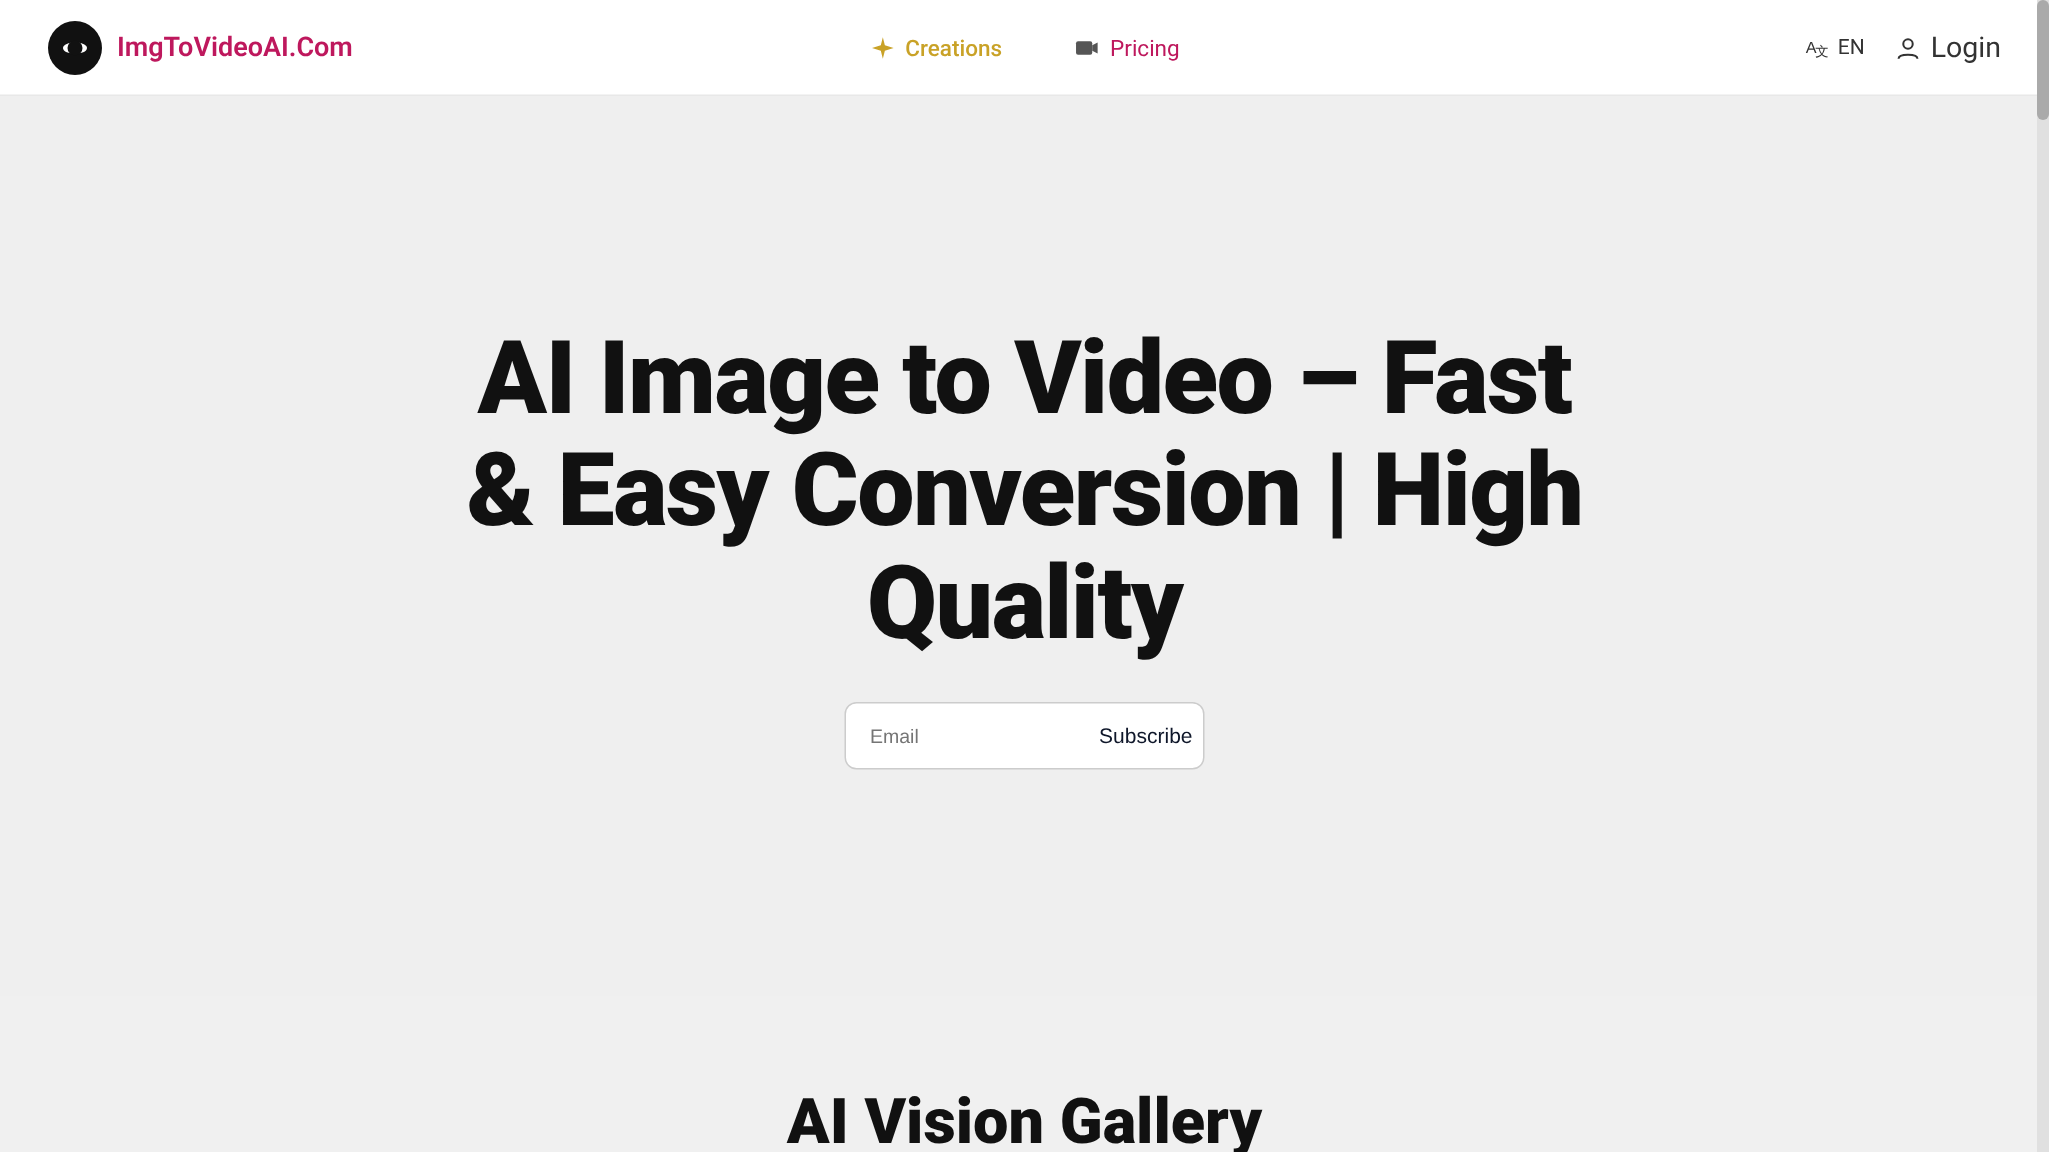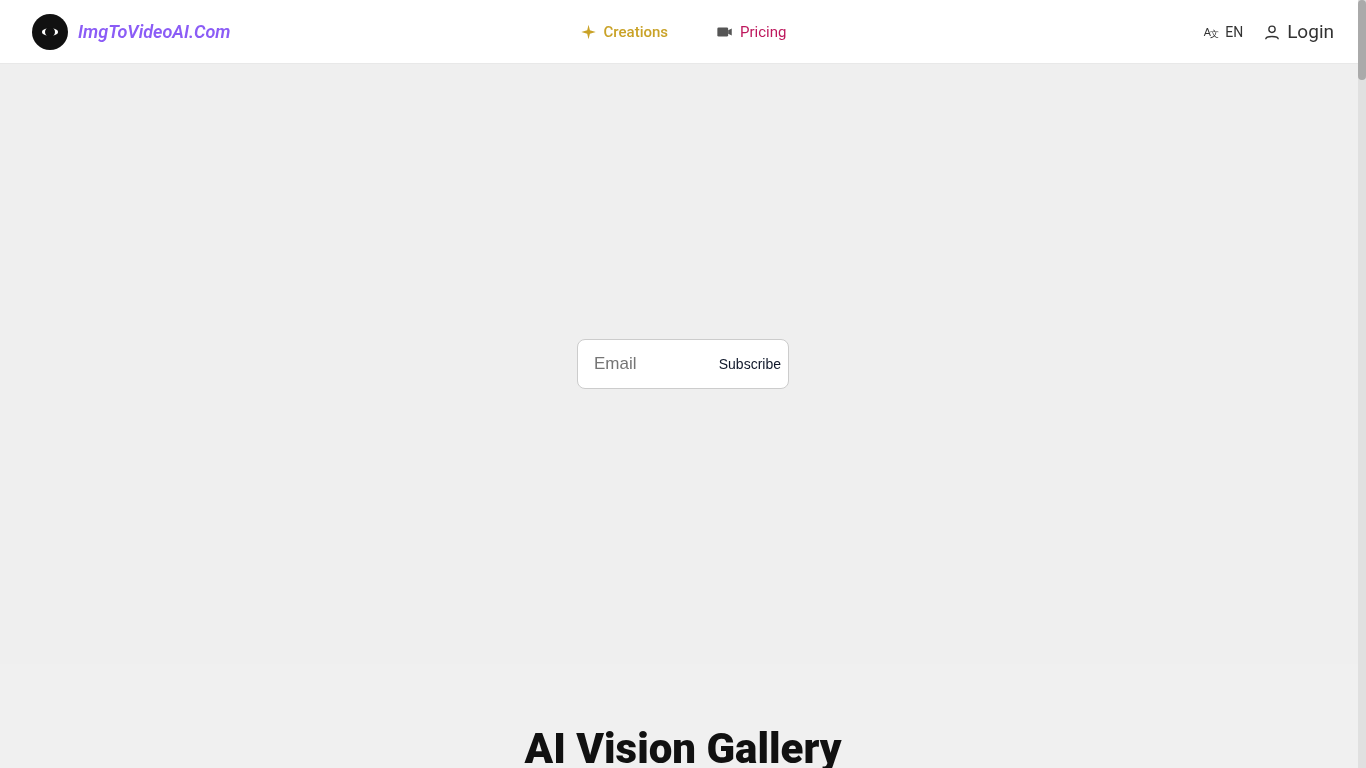--- a/index.html
+++ b/index.html
@@ -36,22 +36,21 @@
     }
 
     .logo-icon {
       width: 36px;
       height: 36px;
     }
 
     .logo-text {
       font-size: 18px;
       font-weight: 600;
-      color: #8b5cf6;
-      font-style: italic;
+      color: #be185d;
     }
 
     .nav-center {
       display: flex;
       align-items: center;
       gap: 48px;
       position: absolute;
       left: 50%;
       transform: translateX(-50%);
     }
@@ -172,24 +171,24 @@
     .email-input-wrapper {
       position: relative;
       display: flex;
       align-items: center;
     }
 
     .email-input {
       border: 1.5px solid #ccc;
       border-radius: 8px;
       padding: 14px 100px 14px 16px;
-      font-size: 17px;
+      font-size: 13px;
       color: #999;
       background: #fff;
-      width: 212px;
+      width: 240px;
       outline: none;
     }
 
     .subscribe-btn {
       position: absolute;
       right: 8px;
       background: transparent;
       border: none;
       font-size: 14px;
       font-weight: 400;
@@ -281,20 +280,21 @@
       <svg class="icon-user" viewBox="0 0 20 20" fill="none" xmlns="http://www.w3.org/2000/svg">
         <circle cx="10" cy="7" r="3.5" stroke="#333" stroke-width="1.5"></circle>
         <path d="M3 18 C3 14, 17 14, 17 18" stroke="#333" stroke-width="1.5" fill="none"></path>
       </svg>
       <span>Login</span>
     </div>
   </div>
 </nav>
 
 <section class="hero">
+  <h1 class="hero-title">AI Image to Video – Fast &amp; Easy Conversion | High Quality</h1>
 
   <div class="hero-actions">
 
     <div class="email-input-wrapper">
       <input type="email" class="email-input" placeholder="Email" style="">
       <button class="subscribe-btn">
         <span>Subscribe</span>
       </button>
     </div>
   </div>

